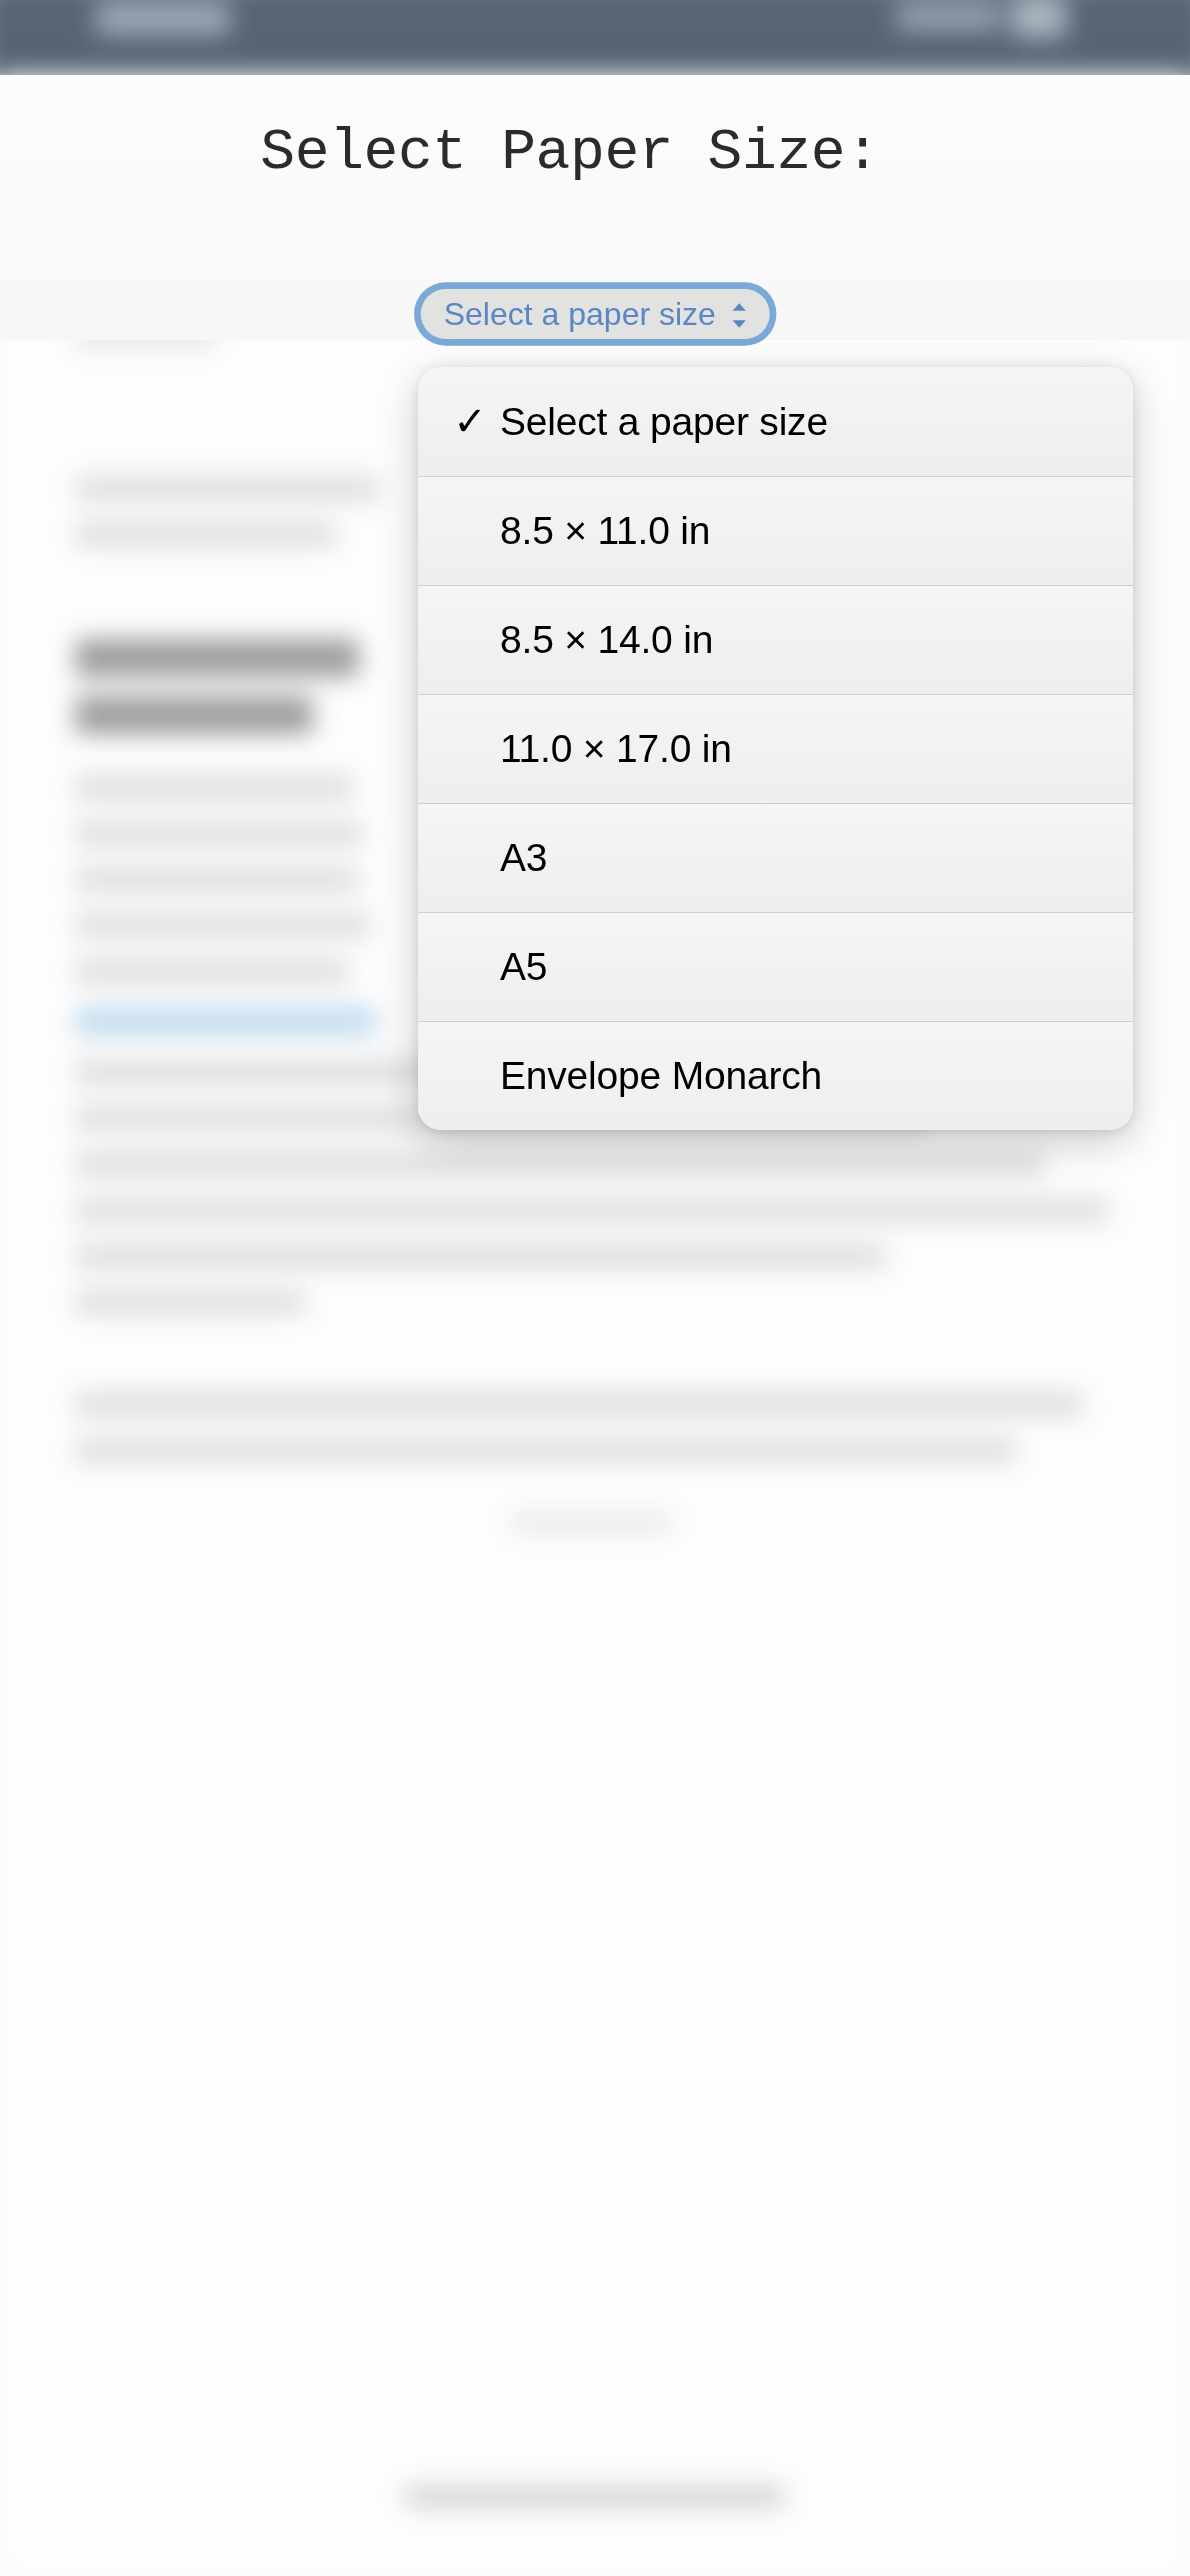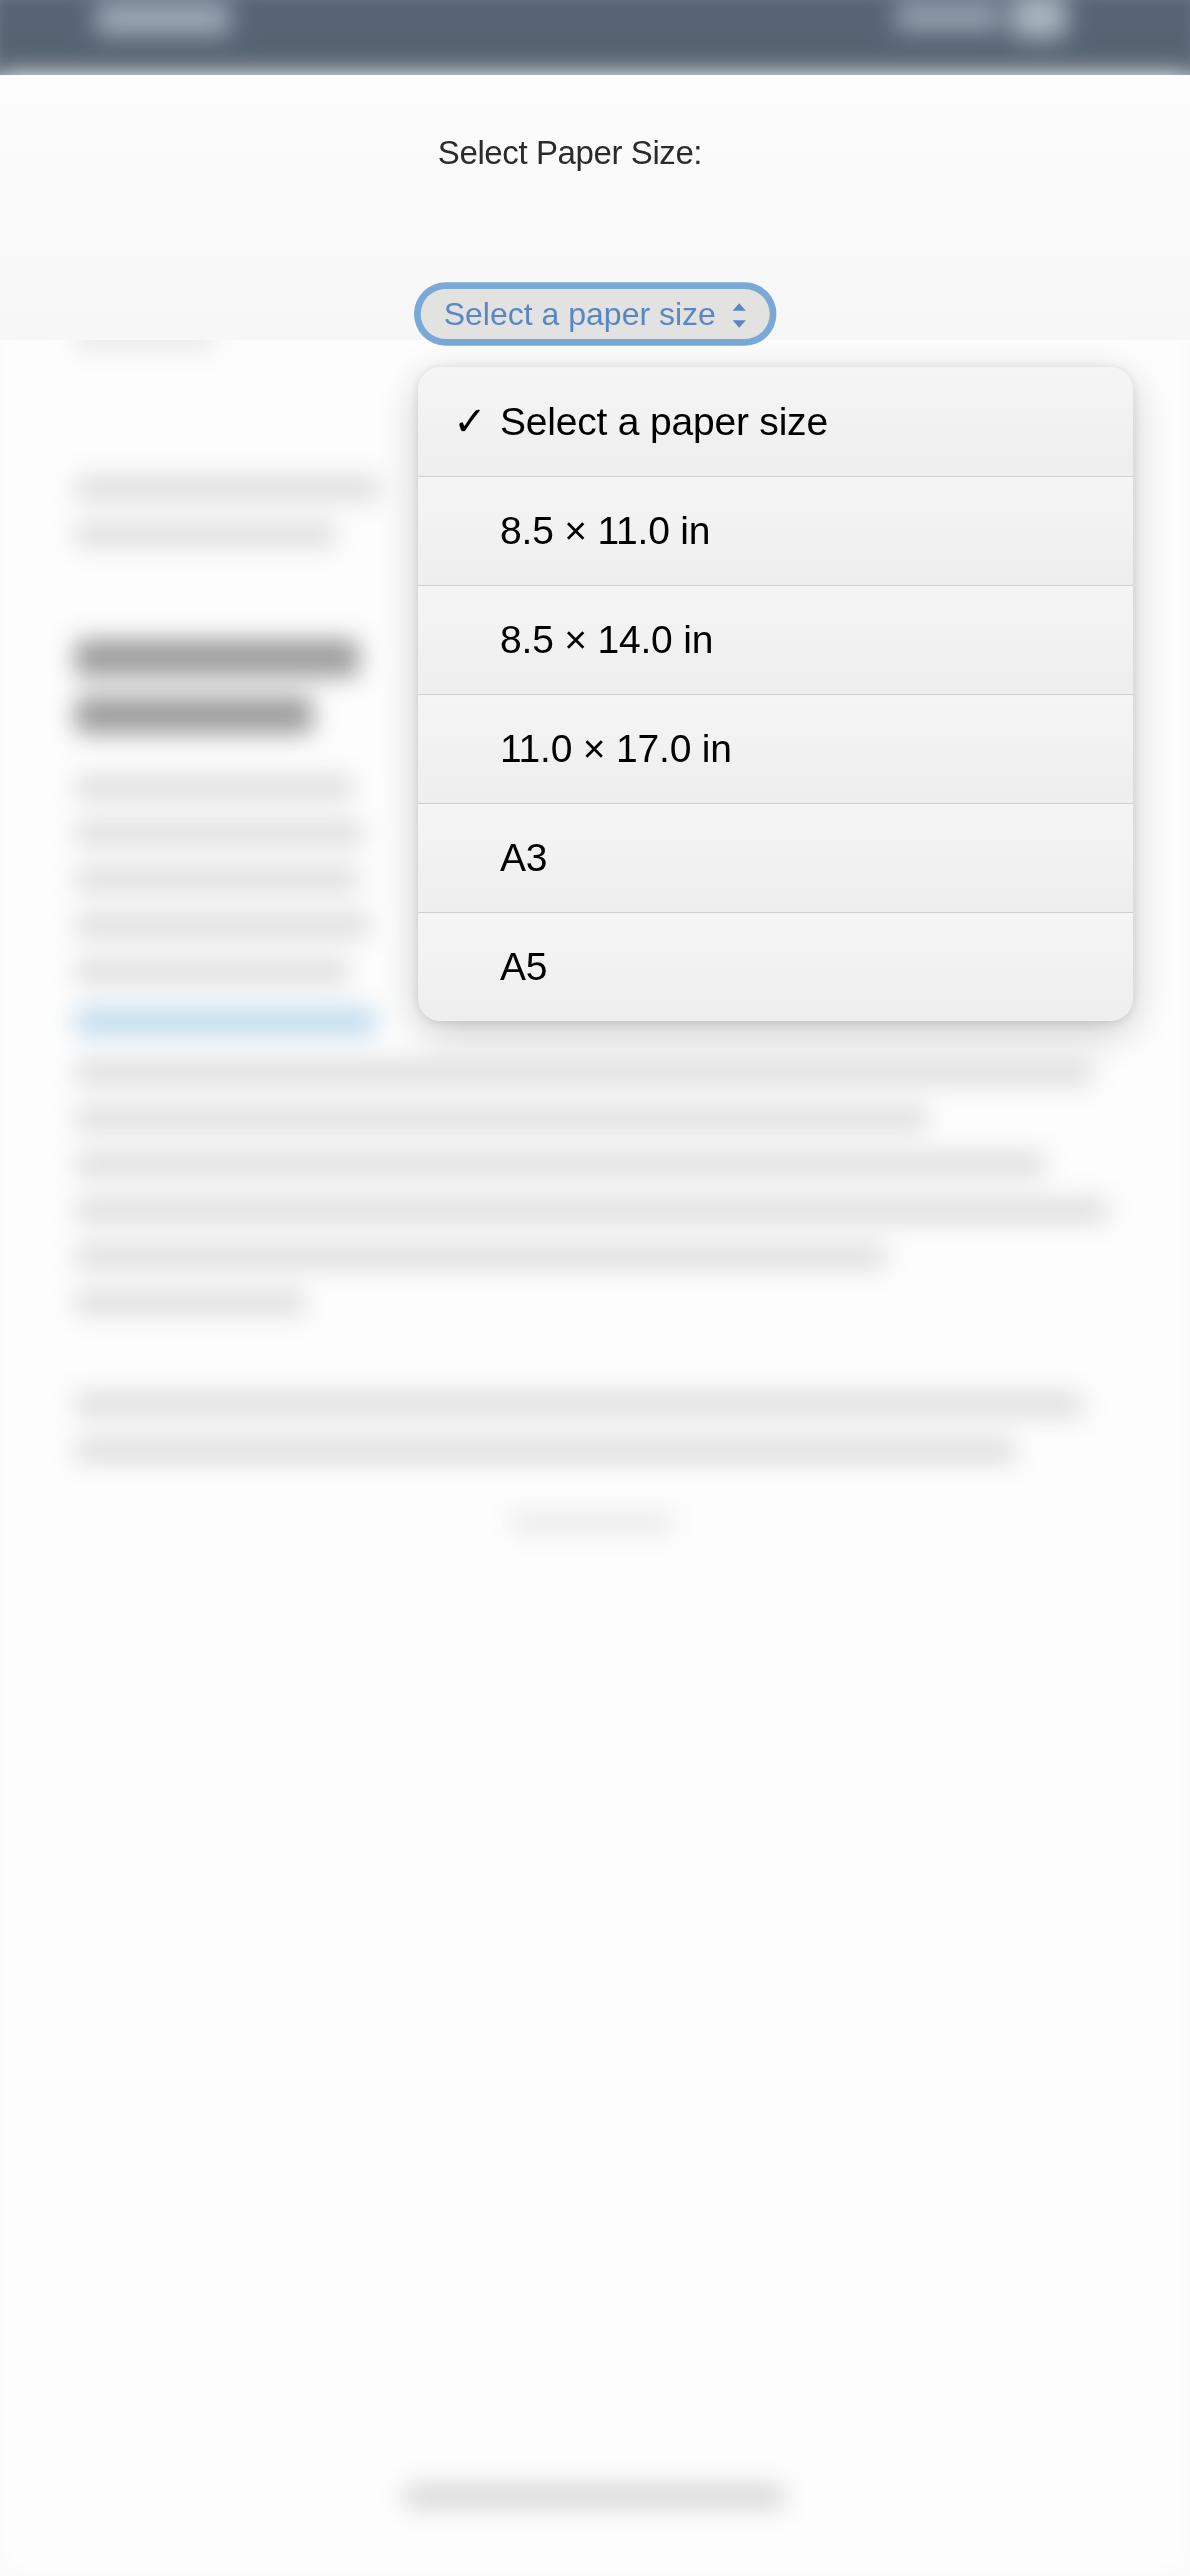--- a/index.html
+++ b/index.html
@@ -114,25 +114,26 @@
     width: 1190px;
     height: 265px;
     background: linear-gradient(180deg, #fcfcfc 0%, #f7f7f7 100%);
   }
 
   .page-title {
     position: absolute;
     left: 0; top: 125px;
     width: 1140px;
     text-align: center;
-    font-size: 33px;
+    font-size: 58px;
     line-height: 56px;
     font-weight: 400;
     color: #2b2b2b;
     letter-spacing: -0.4px;
+    font-family: Liberation Mono, monospace;
   }
 
   
   .select-wrap {
     position: absolute;
     left: 50%;
     top: 289px;
     transform: translateX(-50%);
     z-index: 5;
   }
@@ -293,17 +294,20 @@
         </div>
         <div class="dd-item">
           <span class="dd-label">11.0 × 17.0 in</span>
         </div>
         <div class="dd-item">
           <span class="dd-label">A3</span>
         </div>
         <div class="dd-item">
           <span class="dd-label">A5</span>
         </div>
+        <div class="dd-item">
+          <span class="dd-label">Envelope Monarch</span>
+        </div>
       </div>
 
   </div>
 </div>
 
 
 </body></html>

